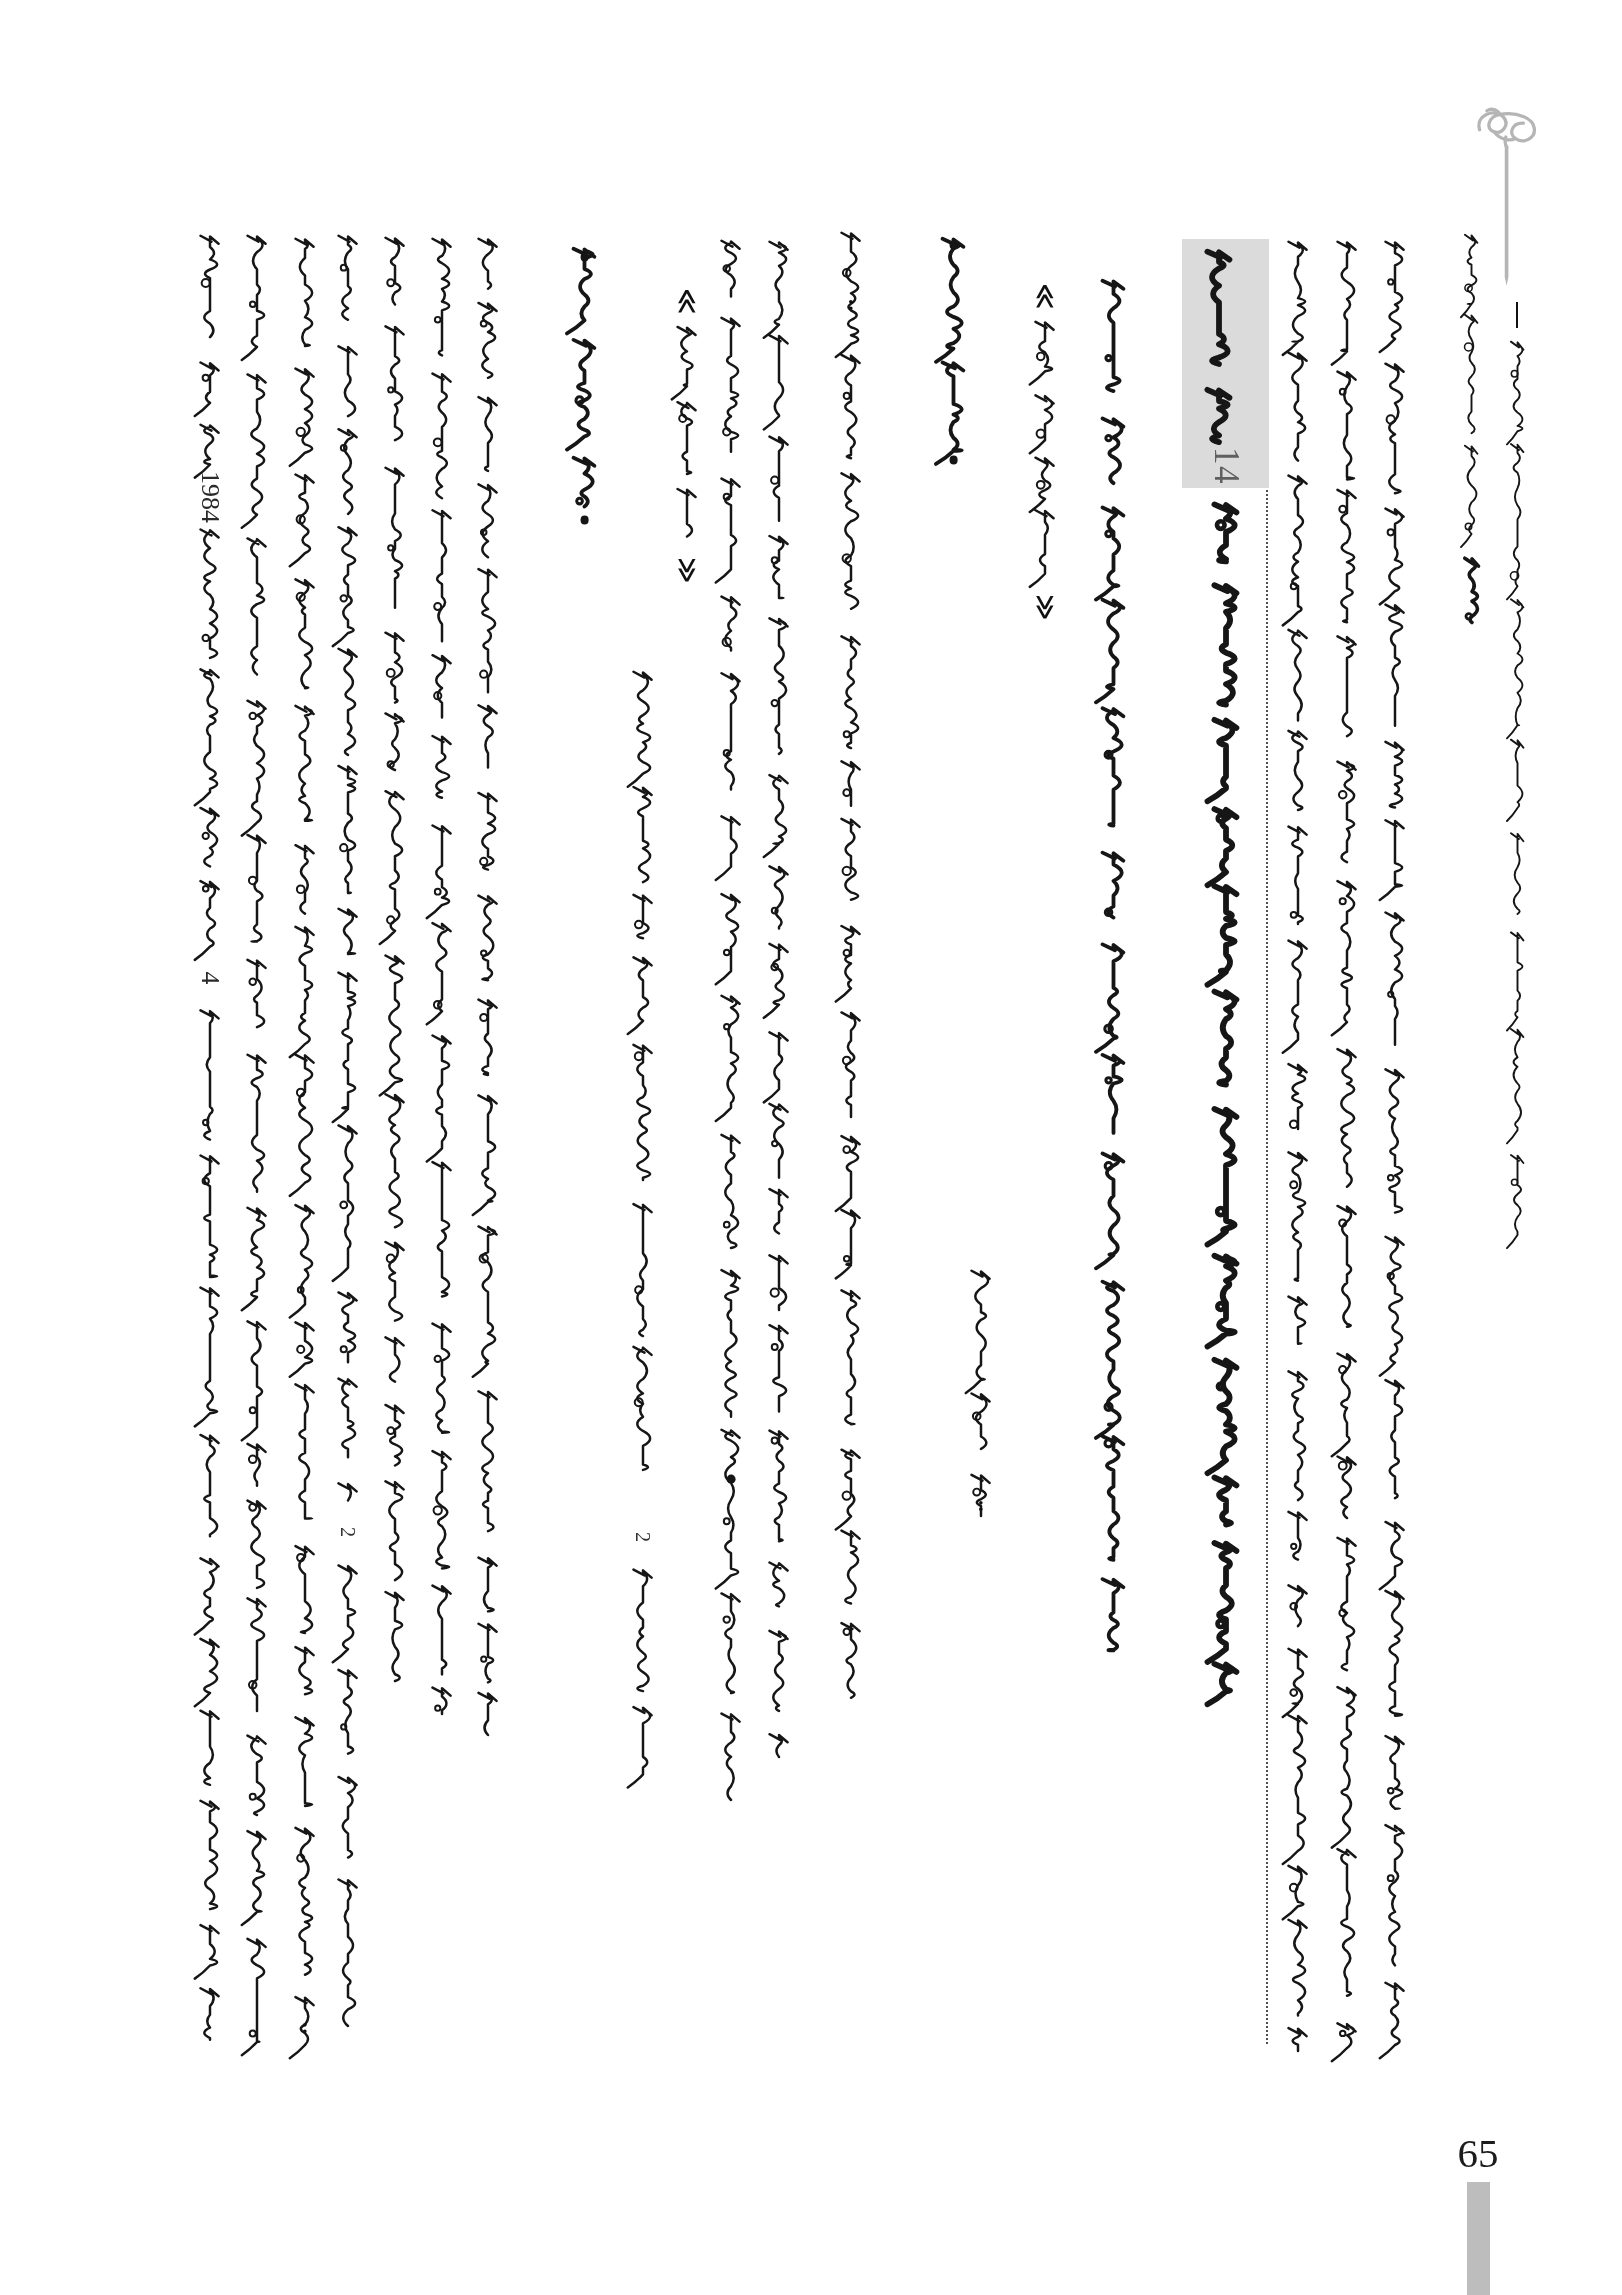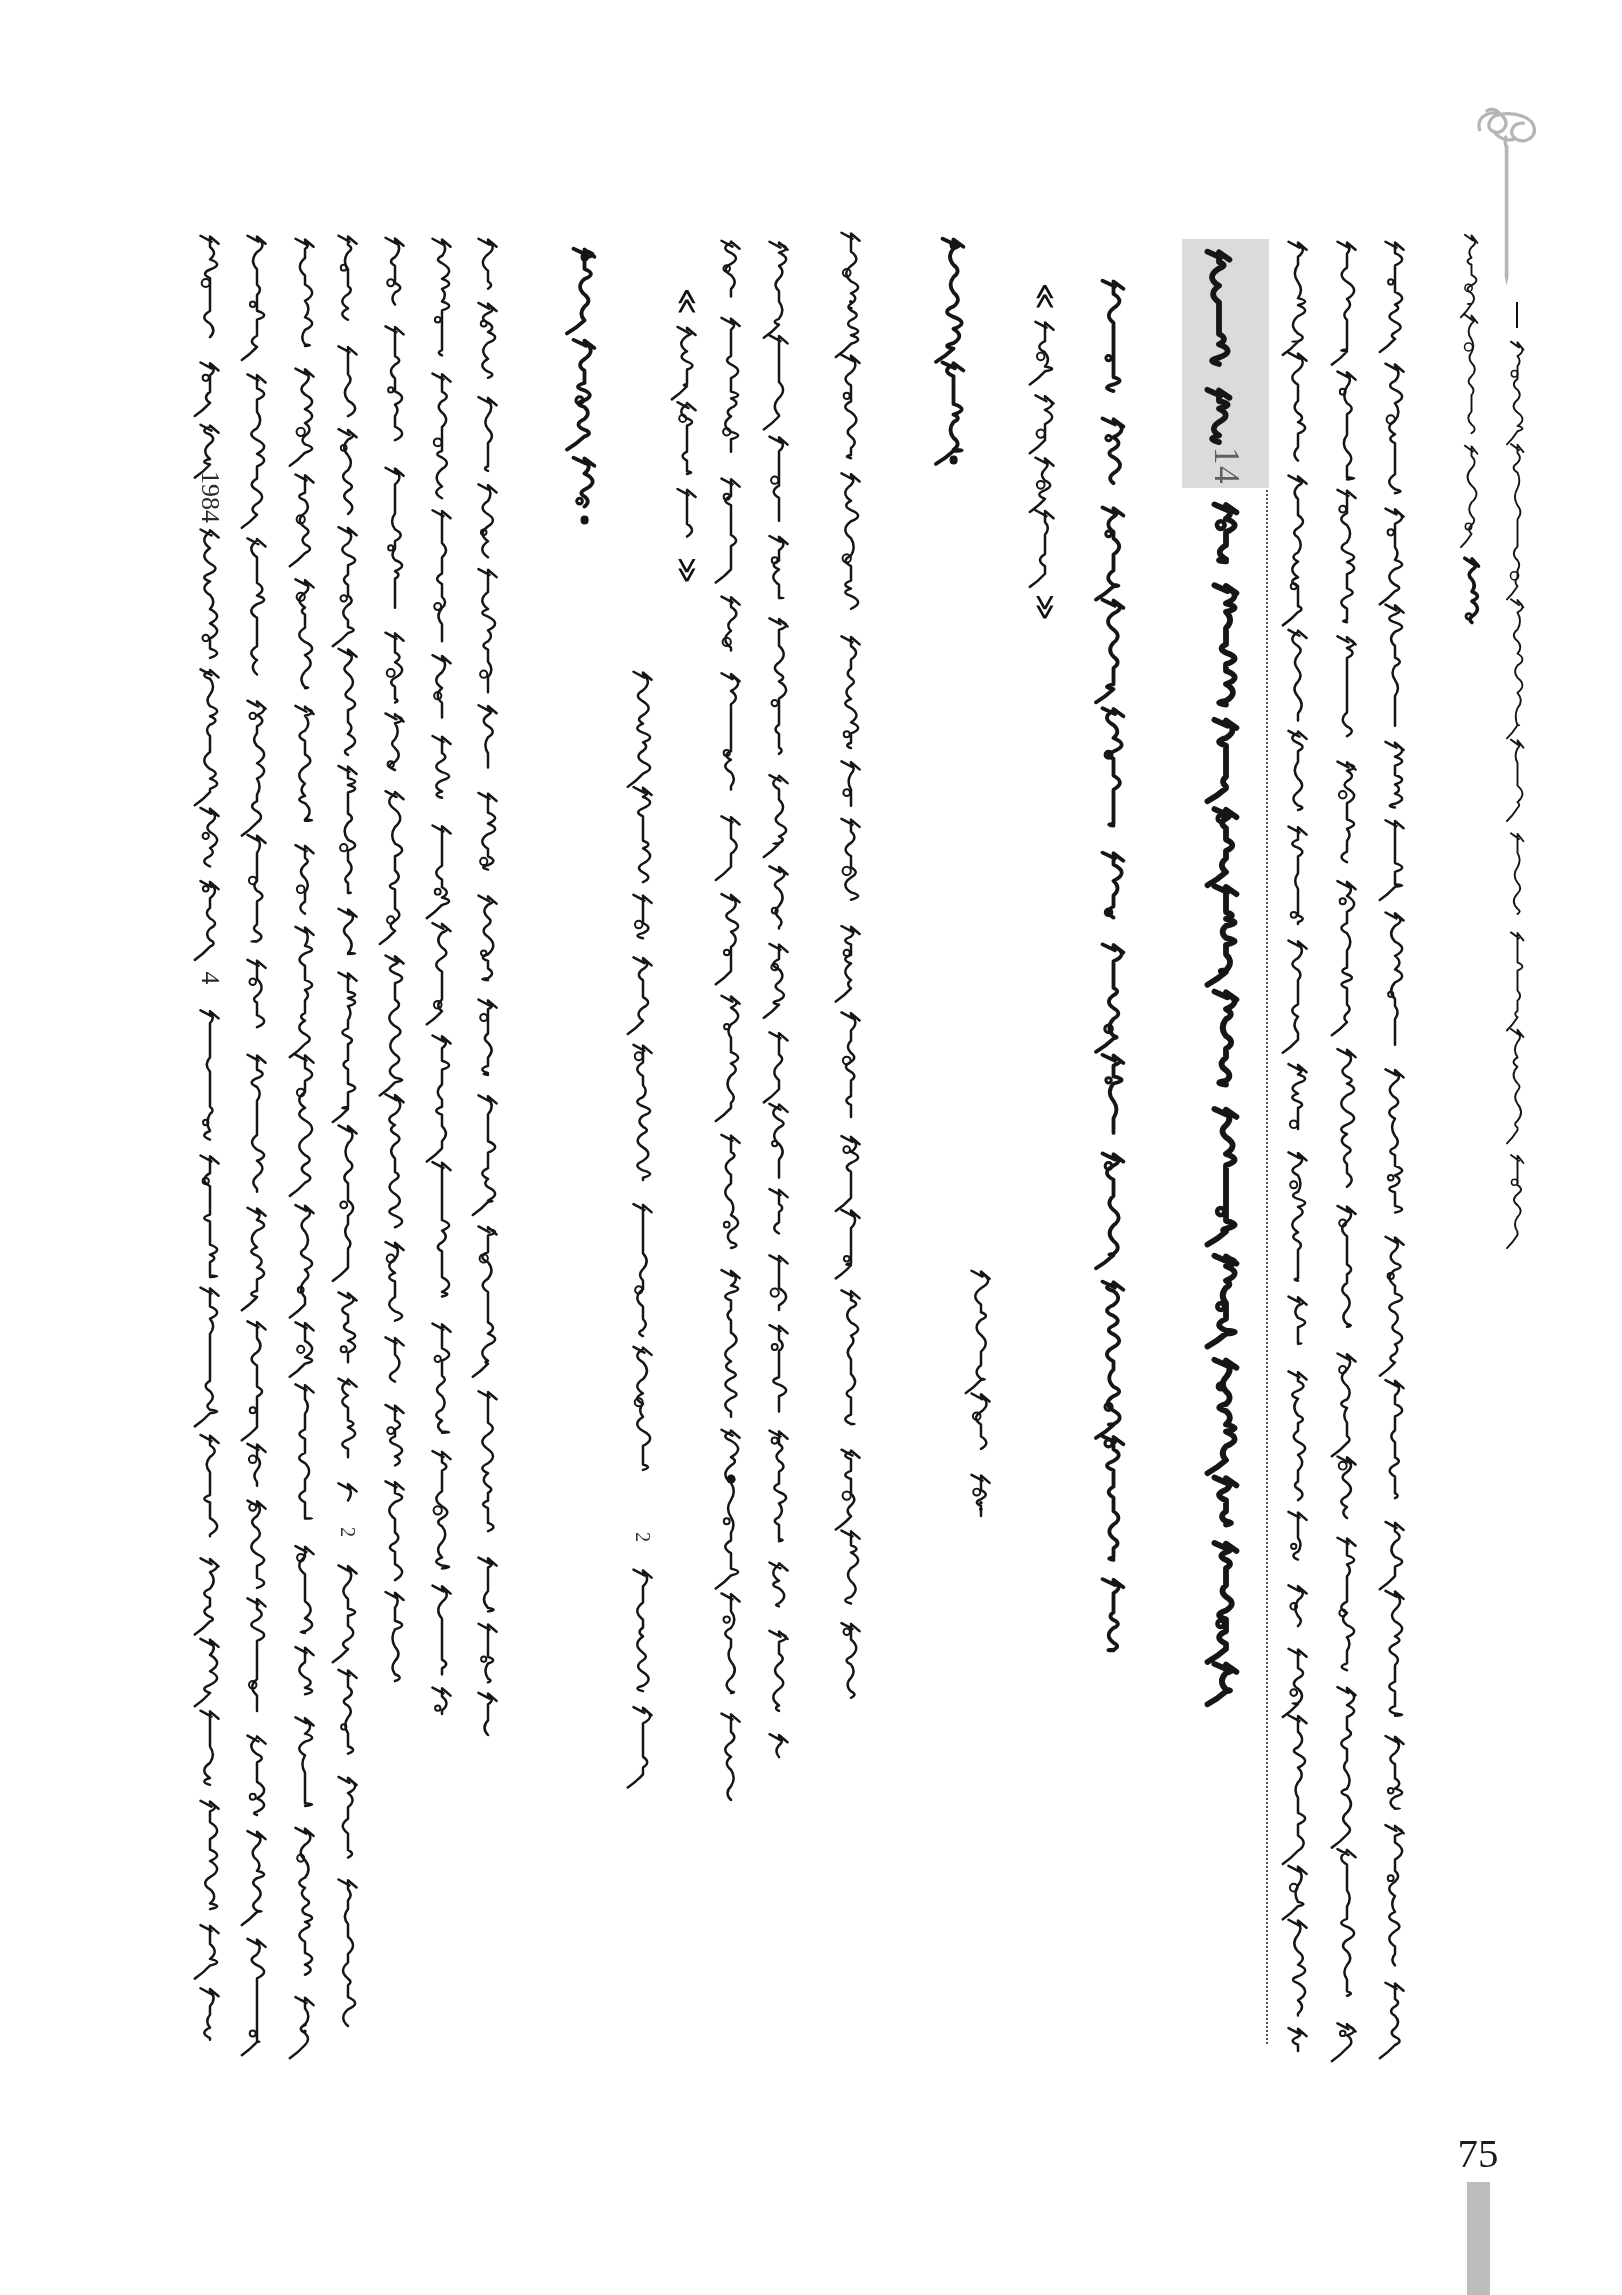--- a/index.html
+++ b/index.html
@@ -55,21 +55,21 @@
     </g>
     <path d="M58.5,60 L63.5,60 L63.5,240 L61,252 L58.5,240 Z" fill="#b5b5b5"></path>
   </svg>
 
   <div class="dotted-rule" id="dotted-rule" style="left: 1266px; top: 241px; height: 1803px;"></div>
 
   <div class="lesson-box" id="lesson-box" style="left: 1182px; top: 239px; width: 87px; height: 249px; background: rgb(219, 219, 219);">
     <span class="lesson-num" id="lesson-num" style="top: 227px;">14</span>
   </div>
 
-  <div class="page-number" id="page-number" style="left: 1438px; top: 2133px;">75</div>
+  <div class="page-number" id="page-number" style="left: 1438px; top: 2133px;">65</div>
 
   <div class="page-bar" id="page-bar" style="left: 1467px; top: 2182px; width: 22.7px; height: 113px; background: rgb(189, 189, 189);"></div>
 
 <div class="col" style="left: 193px; top: 235px; width: 34px; height: 1805px;">
       <svg width="34" height="1805" viewBox="0 0 46 2470">
         <path d=" M 10 1 L 25 9 M 23 2 L 34.7 12 M 23 4 Q 23.0 10.1, 23 16.3 Q 33.9 24.8, 23 33.4 Q 42.5 40.3, 23 47.2 Q 9.4 53.1, 23 59.0 Q 23.0 68.8, 23 78.5 Q 23.0 83.1, 23 87.6 Q 23.0 95.8, 23 104.0 Q 7.4 112.7, 23 121.3 Q 32.1 130.6, 23 139.8 M 10 174.49517363822088 L 25 182.49517363822088 M 23 175.49517363822088 L 34.7 185.49517363822088 M 23 177.49517363822088 Q 33.1 184.7, 23 191.9 Q 23.0 203.3, 23 214.7 Q 12.0 222.2, 23 229.7 q -9.1 10, -20.8 18 M 10 259.6508965534158 L 25 267.6508965534158 M 23 260.6508965534158 L 34.7 270.6508965534158 M 23 262.6508965534158 Q 7.4 267.8, 23 273.0 Q 31.6 279.2, 23 285.4 Q 10.1 295.9, 23 306.5 Q 7.4 310.2, 23 314.0 q -9.1 10, -20.8 18 M 10 403 L 25 411 M 23 404 L 34.7 414 M 23 406 Q 7.4 417.2, 23 428.5 Q 7.4 439.0, 23 449.6 Q 38.0 456.4, 23 463.2 Q 7.4 468.7, 23 474.2 Q 7.7 483.3, 23 492.5 Q 32.0 502.2, 23 511.9 Q 42.5 521.7, 23 531.5 Q 42.5 541.8, 23 552.1 Q 23.0 559.0, 23 566.0 Q 42.5 572.3, 23 578.7 M 10 594.352039638441 L 25 602.352039638441 M 23 595.352039638441 L 34.7 605.352039638441 M 23 597.352039638441 Q 7.4 602.3, 23 607.2 Q 31.3 618.1, 23 629.0 Q 16.1 636.8, 23 644.6 Q 42.5 651.6, 23 658.6 Q 37.9 664.3, 23 670.1 Q 14.9 677.7, 23 685.4 Q 23.0 696.5, 23 707.6 Q 7.4 719.1, 23 730.7 Q 38.6 737.4, 23 744.0 Q 42.5 751.0, 23 758.0 Q 23.0 760.1, 23 762.3 q -9.1 10, -20.8 18 M 10 784.0214067837223 L 25 792.0214067837223 M 23 785.0214067837223 L 34.7 795.0214067837223 M 23 787.0214067837223 Q 36.8 796.0, 23 804.9 Q 16.0 810.9, 23 816.9 Q 42.5 827.9, 23 838.8 Q 30.9 844.3, 23 849.9 Q 7.4 856.9, 23 864.0 M 10 884.1874246359803 L 25 892.1874246359803 M 23 885.1874246359803 L 34.7 895.1874246359803 M 23 887.1874246359803 Q 36.5 897.4, 23 907.6 Q 23.0 914.1, 23 920.6 Q 14.5 927.9, 23 935.3 Q 36.8 942.2, 23 949.0 Q 15.3 956.8, 23 964.5 Q 32.8 969.2, 23 973.9 q -9.1 10, -20.8 18 M 10 1061 L 25 1069 M 23 1062 L 34.7 1072 M 23 1064 Q 30.6 1071.3, 23 1078.6 Q 23.0 1086.6, 23 1094.6 Q 23.0 1103.6, 23 1112.6 Q 23.0 1118.9, 23 1125.3 Q 14.1 1135.1, 23 1144.8 Q 23.0 1156.8, 23 1168.8 Q 23.0 1180.8, 23 1192.8 Q 30.1 1197.8, 23 1202.8 Q 16.1 1214.5, 23 1226.1 Q 7.4 1232.0, 23 1237.8 M 10 1259.6369356927462 L 25 1267.6369356927462 M 23 1260.6369356927462 L 34.7 1270.6369356927462 M 23 1262.6369356927462 Q 23.0 1273.2, 23 1283.8 Q 7.4 1292.7, 23 1301.7 Q 23.0 1307.2, 23 1312.8 Q 23.0 1317.5, 23 1322.2 Q 23.0 1331.4, 23 1340.6 Q 7.4 1345.3, 23 1349.9 Q 23.0 1360.9, 23 1371.8 Q 23.0 1376.7, 23 1381.6 Q 42.5 1388.5, 23 1395.4 Q 34.7 1400.4, 23 1405.4 Q 23.0 1414.6, 23 1423.8 Q 42.5 1424.8, 23 1425.8 M 10 1440.4731877539307 L 25 1448.4731877539307 M 23 1441.4731877539307 L 34.7 1451.4731877539307 M 23 1443.4731877539307 Q 23.0 1454.8, 23 1466.1 Q 42.5 1474.5, 23 1482.9 Q 31.6 1493.4, 23 1503.9 Q 23.0 1514.5, 23 1525.0 Q 23.0 1531.3, 23 1537.7 Q 23.0 1545.5, 23 1553.3 Q 23.0 1560.7, 23 1568.0 Q 11.2 1575.0, 23 1582.0 Q 30.9 1589.8, 23 1597.5 Q 15.8 1602.5, 23 1607.5 Q 42.5 1609.9, 23 1612.3 q -9.1 10, -20.8 18 M 10 1642.0482361130416 L 25 1650.0482361130416 M 23 1643.0482361130416 L 34.7 1653.0482361130416 M 23 1645.0482361130416 Q 23.0 1650.6, 23 1656.1 Q 35.8 1664.1, 23 1672.1 Q 13.9 1682.6, 23 1693.0 Q 23.0 1697.8, 23 1702.6 Q 23.0 1713.5, 23 1724.4 Q 7.4 1729.5, 23 1734.5 Q 23.0 1745.2, 23 1755.8 Q 42.5 1767.1, 23 1778.3 Q 23.0 1779.5, 23 1780.8 M 10 1810.8061415110715 L 25 1818.8061415110715 M 23 1811.8061415110715 L 34.7 1821.8061415110715 M 23 1813.8061415110715 Q 42.5 1821.9, 23 1829.9 Q 33.0 1841.1, 23 1852.3 Q 7.4 1858.9, 23 1865.5 Q 23.0 1870.8, 23 1876.2 Q 7.8 1883.6, 23 1891.1 Q 30.8 1894.1, 23 1897.2 q -9.1 10, -20.8 18 M 10 1921.0636240951717 L 25 1929.0636240951717 M 23 1922.0636240951717 L 34.7 1932.0636240951717 M 23 1924.0636240951717 Q 33.2 1933.5, 23 1942.9 Q 42.5 1954.1, 23 1965.4 Q 42.5 1974.8, 23 1984.2 Q 7.4 1989.7, 23 1995.2 q -9.1 10, -20.8 18 M 10 2019.3764031394385 L 25 2027.3764031394385 M 23 2020.3764031394385 L 34.7 2030.3764031394385 M 23 2022.3764031394385 Q 23.0 2027.3, 23 2032.2 Q 23.0 2039.7, 23 2047.3 Q 23.0 2057.9, 23 2068.5 Q 30.9 2079.7, 23 2090.8 Q 7.4 2101.1, 23 2111.4 Q 7.4 2116.1, 23 2120.8 M 10 2142.6377409412526 L 25 2150.6377409412526 M 23 2143.6377409412526 L 34.7 2153.6377409412526 M 23 2145.6377409412526 Q 36.4 2151.4, 23 2157.2 Q 23.0 2164.7, 23 2172.1 Q 42.5 2183.7, 23 2195.2 Q 23.0 2202.4, 23 2209.5 Q 42.5 2217.3, 23 2225.1 Q 42.5 2236.1, 23 2247.1 Q 9.9 2255.4, 23 2263.8 Q 34.4 2273.6, 23 2283.3 Q 42.5 2287.1, 23 2290.9 M 10 2312.793612584006 L 25 2320.793612584006 M 23 2313.793612584006 L 34.7 2323.793612584006 M 23 2315.793612584006 Q 23.0 2327.2, 23 2338.6 Q 35.9 2348.8, 23 2359.0 Q 42.5 2363.5, 23 2368.0 q -9.1 10, -20.8 18 M 10 2399.2050372310914 L 25 2407.2050372310914 M 23 2400.2050372310914 L 34.7 2410.2050372310914 M 23 2402.2050372310914 Q 32.8 2412.9, 23 2423.6 Q 23.0 2429.5, 23 2435.4 Q 15.5 2444.2, 23 2453.1 Q 7.4 2460.2, 23 2467.3 Q 23.0 2468.4, 23 2469.6" fill="none" stroke="#161616" stroke-width="3.4" stroke-linecap="round" stroke-linejoin="round"></path>
         <circle cx="17.15" cy="65.62082381573039" r="5.555502771679312" fill="none" stroke="#161616" stroke-width="2.72"></circle>
         <circle cx="17.15" cy="195.46234600567936" r="4.239393673464656" fill="none" stroke="#161616" stroke-width="2.72"></circle>
         <circle cx="17.15" cy="551.3344882782447" r="4.415235708840191" fill="none" stroke="#161616" stroke-width="2.72"></circle>
         <circle cx="17.15" cy="822.358905591089" r="4.280438000429422" fill="none" stroke="#161616" stroke-width="2.72"></circle>

